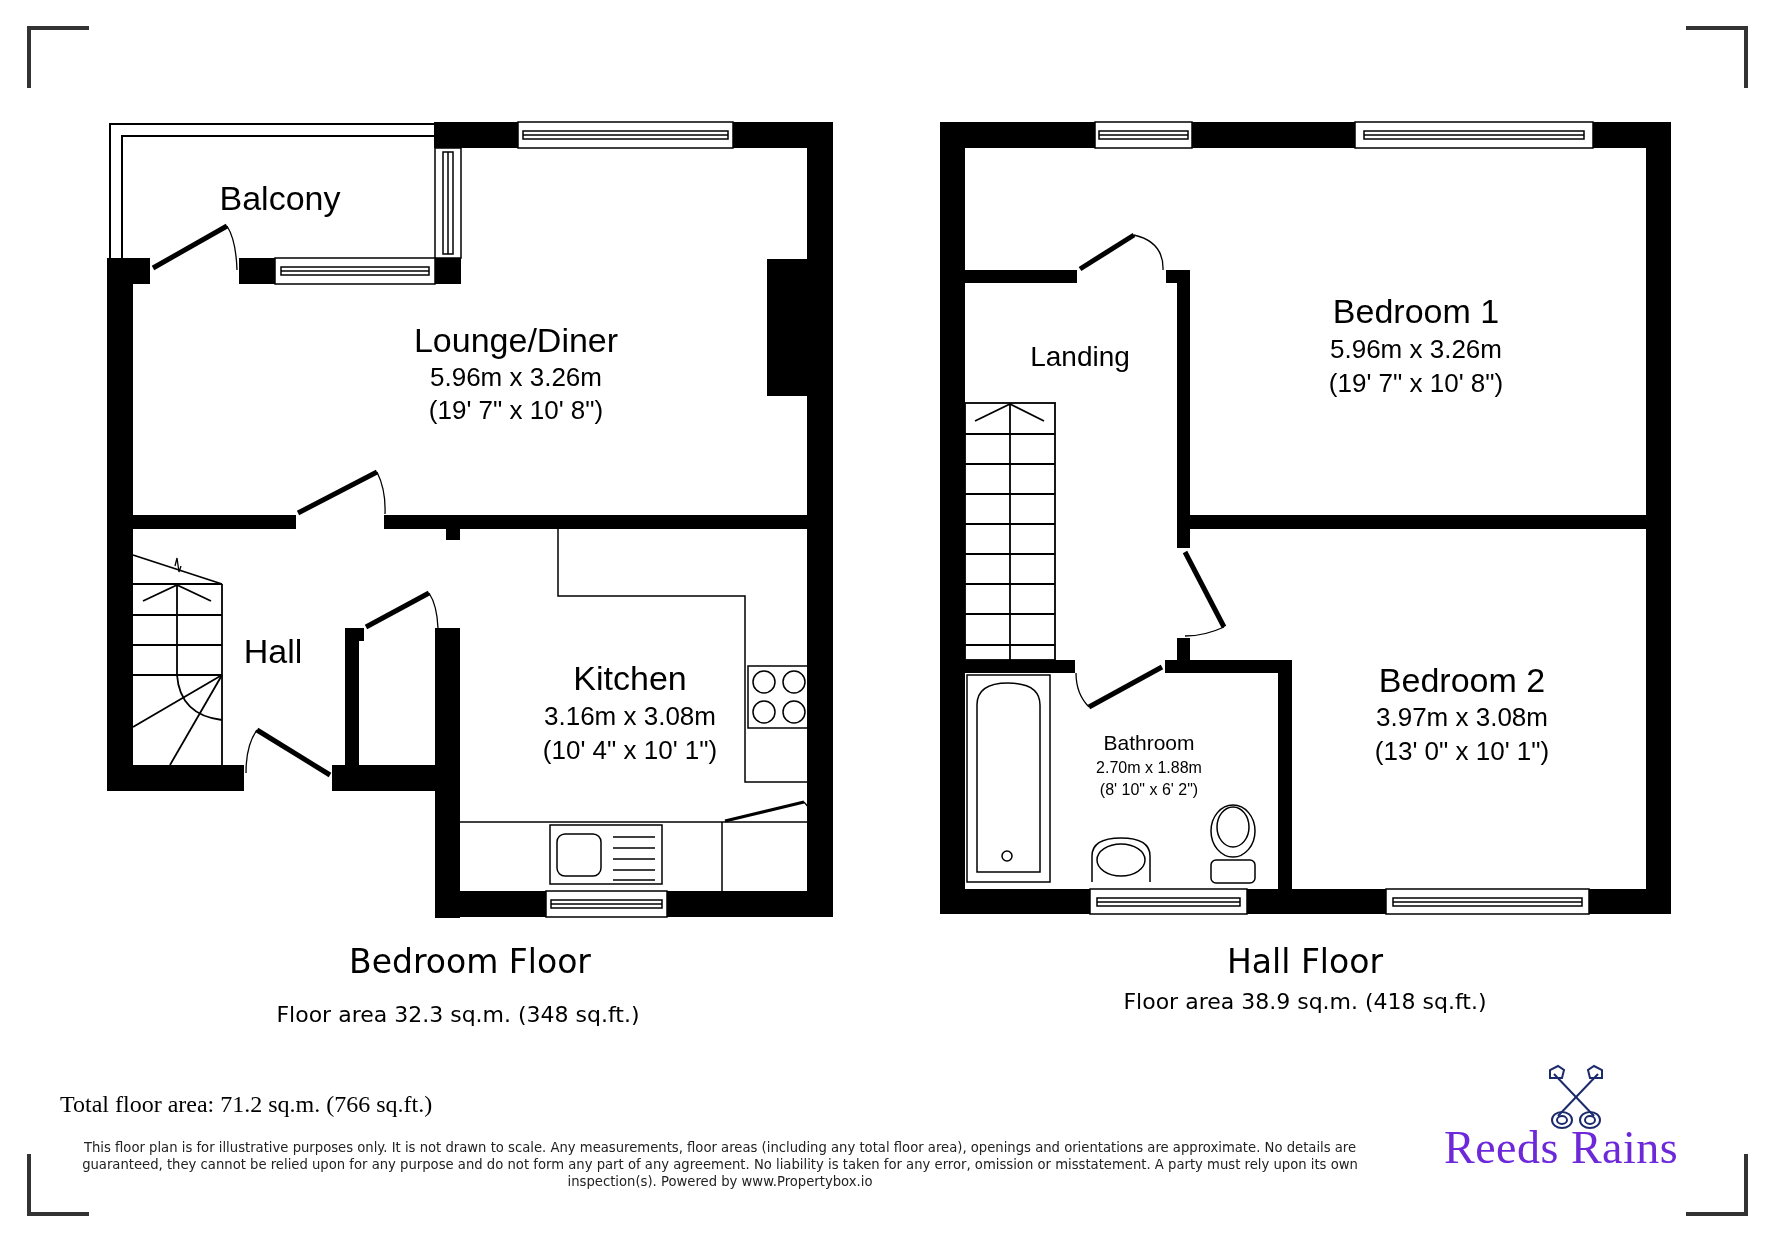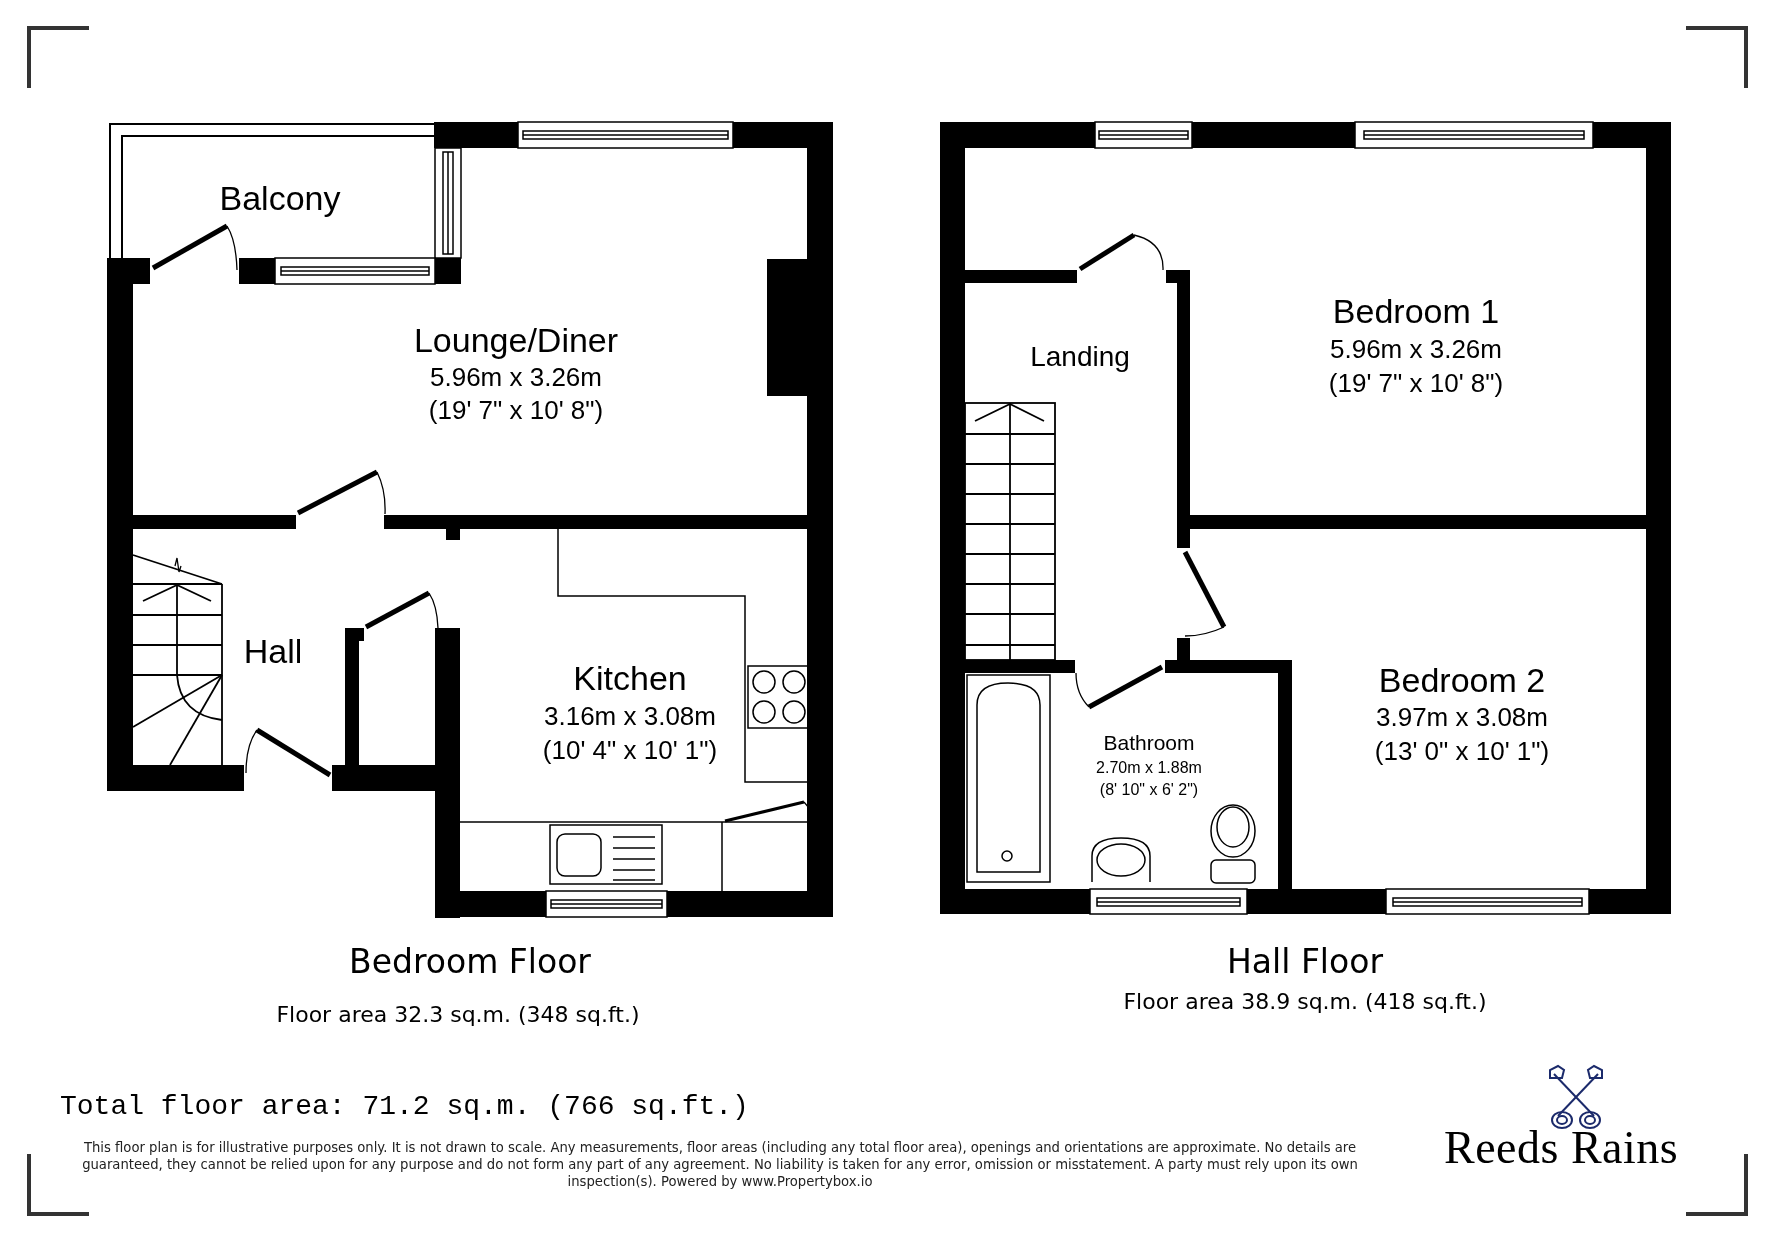--- a/index.html
+++ b/index.html
@@ -2,23 +2,23 @@
 <html><head>
 <meta charset="utf-8">
 <style>
   html, body { margin: 0; padding: 0; background: #ffffff; }
   body { width: 1771px; height: 1239px; position: relative; overflow: hidden; font-family: "DejaVu Sans", sans-serif; }
   svg.plan { position: absolute; left: 0; top: 0; }
   .room-name { font-family: "Liberation Sans", sans-serif; fill: #000; }
   .abs { position: absolute; color: #000; white-space: nowrap; }
   .floor-title { font-family: "DejaVu Sans", sans-serif; font-size: 33px; text-align: center; width: 500px; }
   .floor-area { font-family: "DejaVu Sans", sans-serif; font-size: 22px; text-align: center; width: 500px; }
-  .total { font-family: Liberation Mono, monospace; font-size: 28px; left: 60px; top: 1091px; }
+  .total { font-family: Liberation Serif, serif; font-size: 24px; left: 60px; top: 1091px; }
   .disclaimer { font-family: "DejaVu Sans", sans-serif; font-size: 13.2px; line-height: 17px; left: 60px; top: 1139px; width: 1320px; white-space: normal; color: #222; text-align: center; }
-  .logo-text { font-family: "Liberation Serif", serif; font-size: 46px; color: #000000; left: 1444px; top: 1121px; letter-spacing: 0.5px; }
+  .logo-text { font-family: "Liberation Serif", serif; font-size: 46px; color: #6d28d9; left: 1444px; top: 1121px; letter-spacing: 0.5px; }
   .corner { position: absolute; border-color: #333; border-style: solid; border-width: 0; }
 </style>
 </head>
 <body>
 
 <div class="corner" style="left:27px;top:26px;width:58px;height:58px;border-top-width:4px;border-left-width:4px;"></div>
 <div class="corner" style="left:1686px;top:26px;width:58px;height:58px;border-top-width:4px;border-right-width:4px;"></div>
 <div class="corner" style="left:27px;top:1154px;width:58px;height:58px;border-bottom-width:4px;border-left-width:4px;"></div>
 <div class="corner" style="left:1686px;top:1154px;width:58px;height:58px;border-bottom-width:4px;border-right-width:4px;"></div>
 

